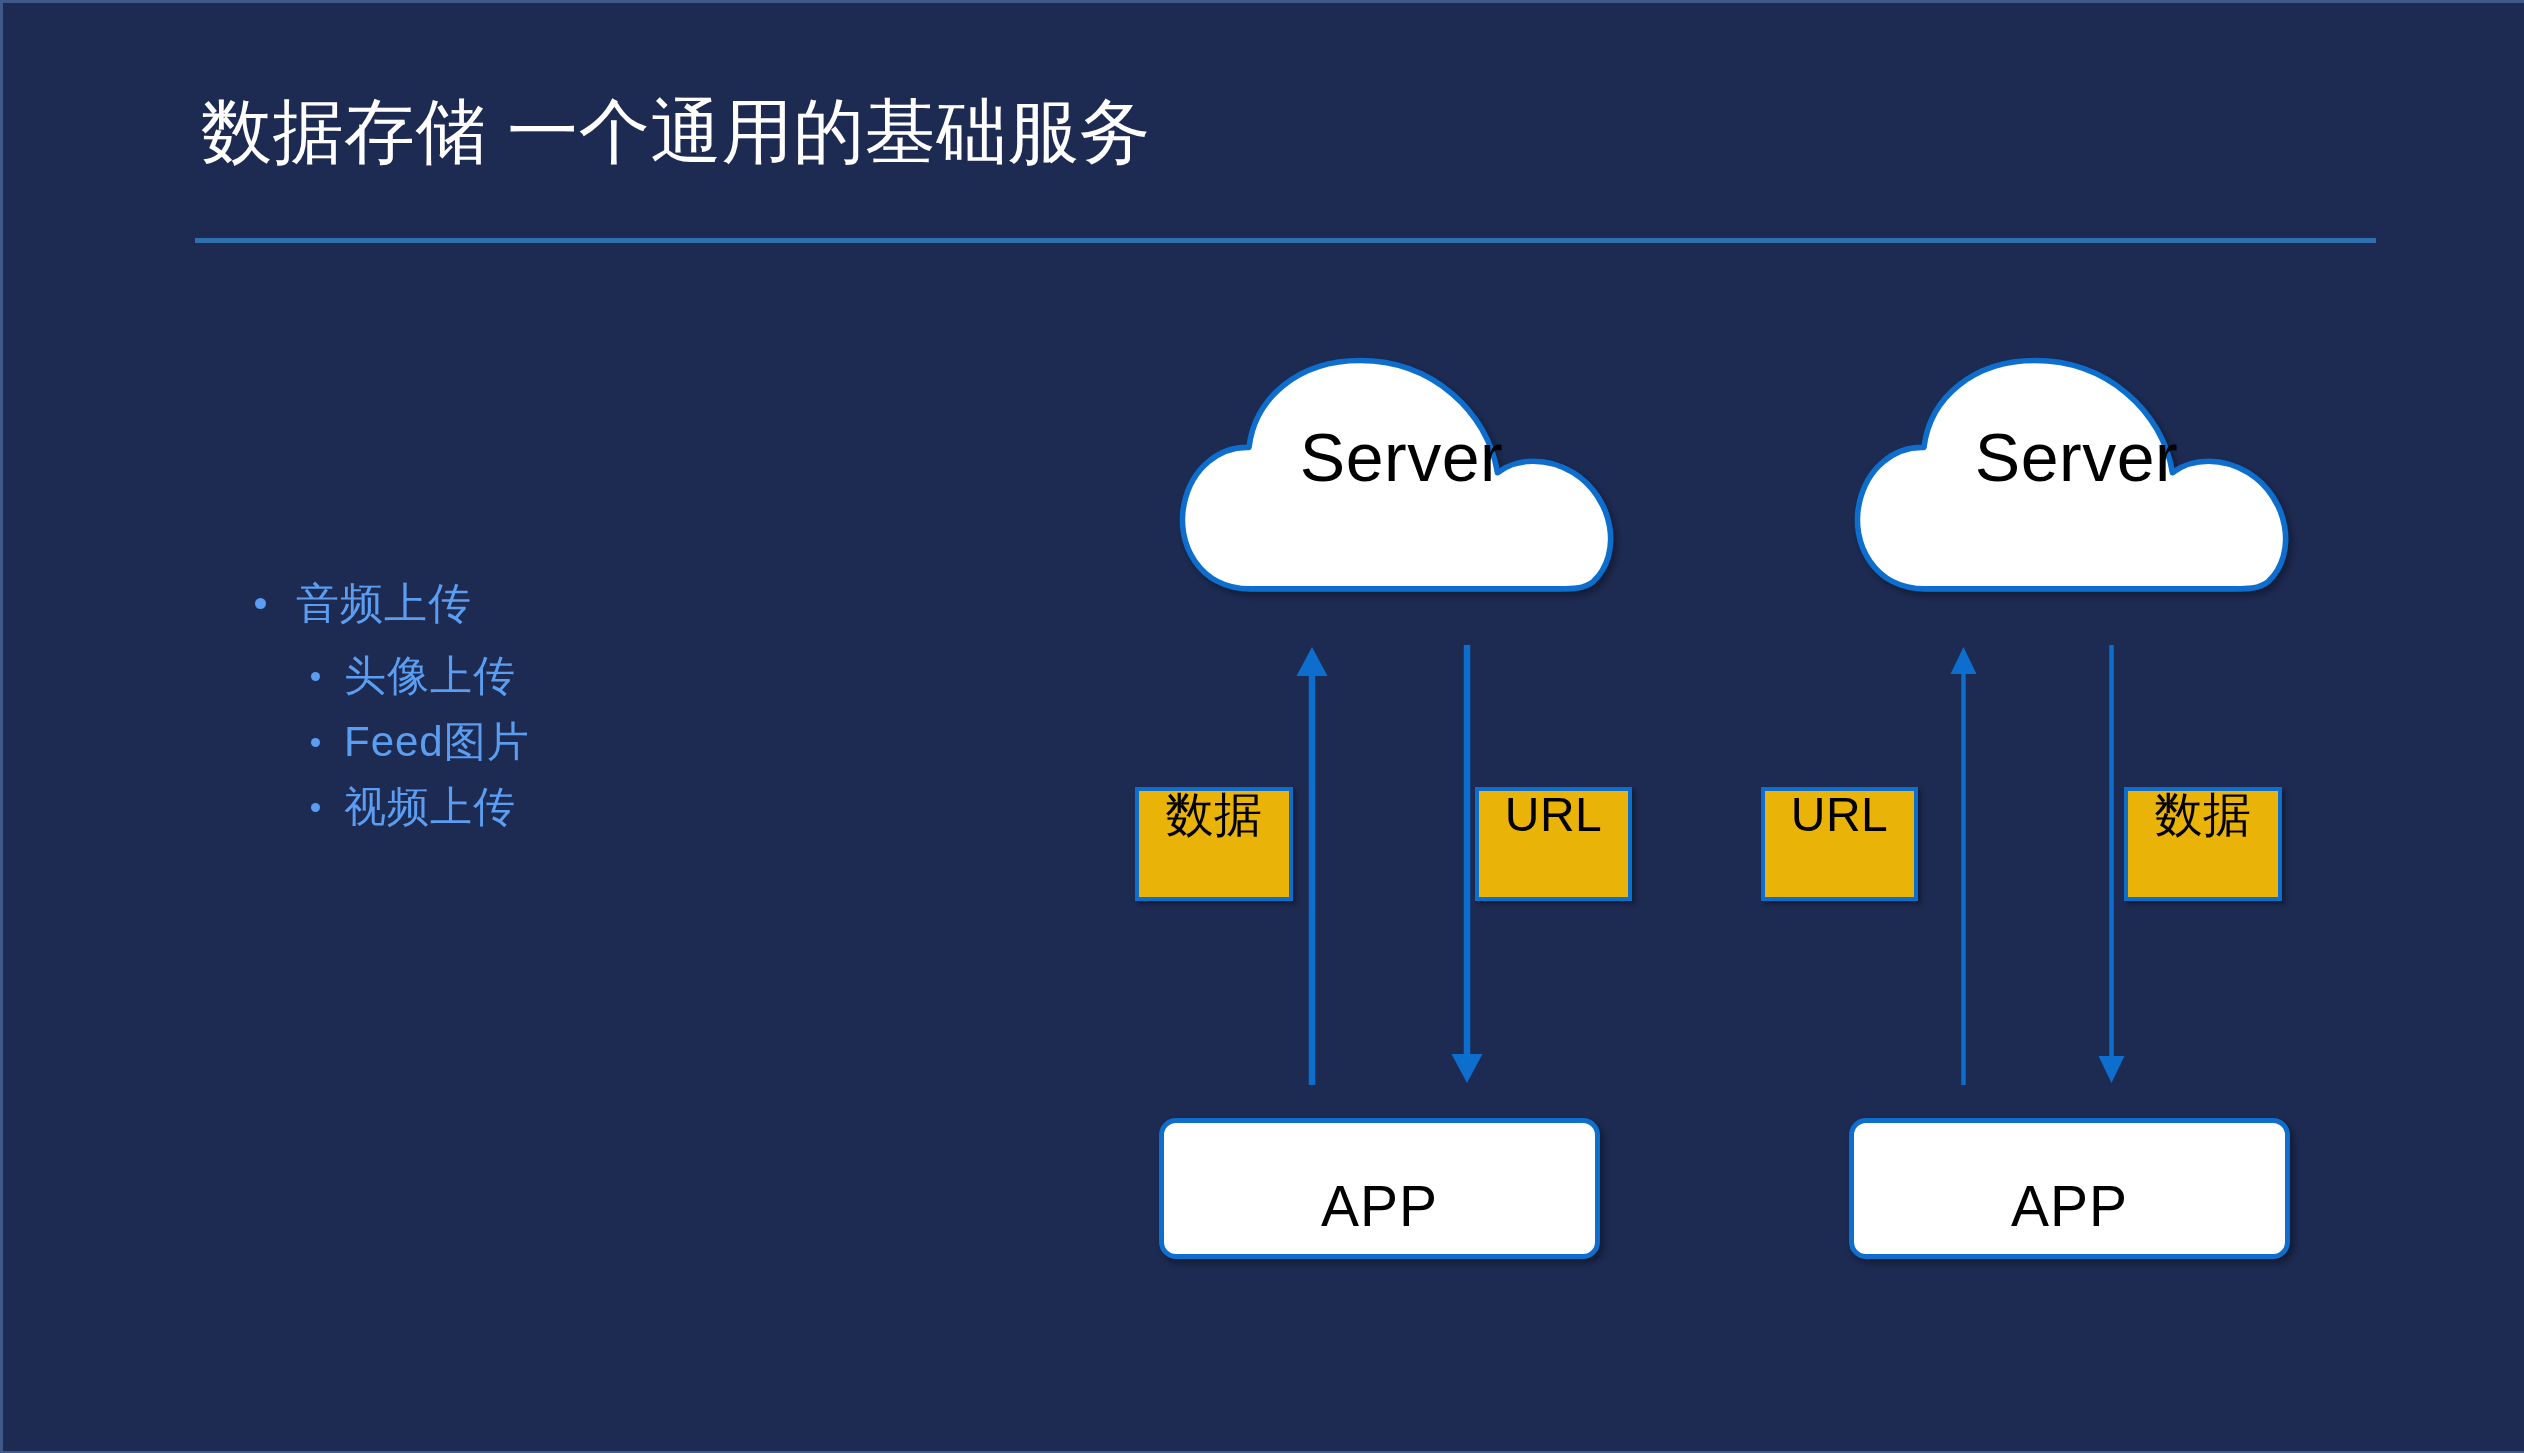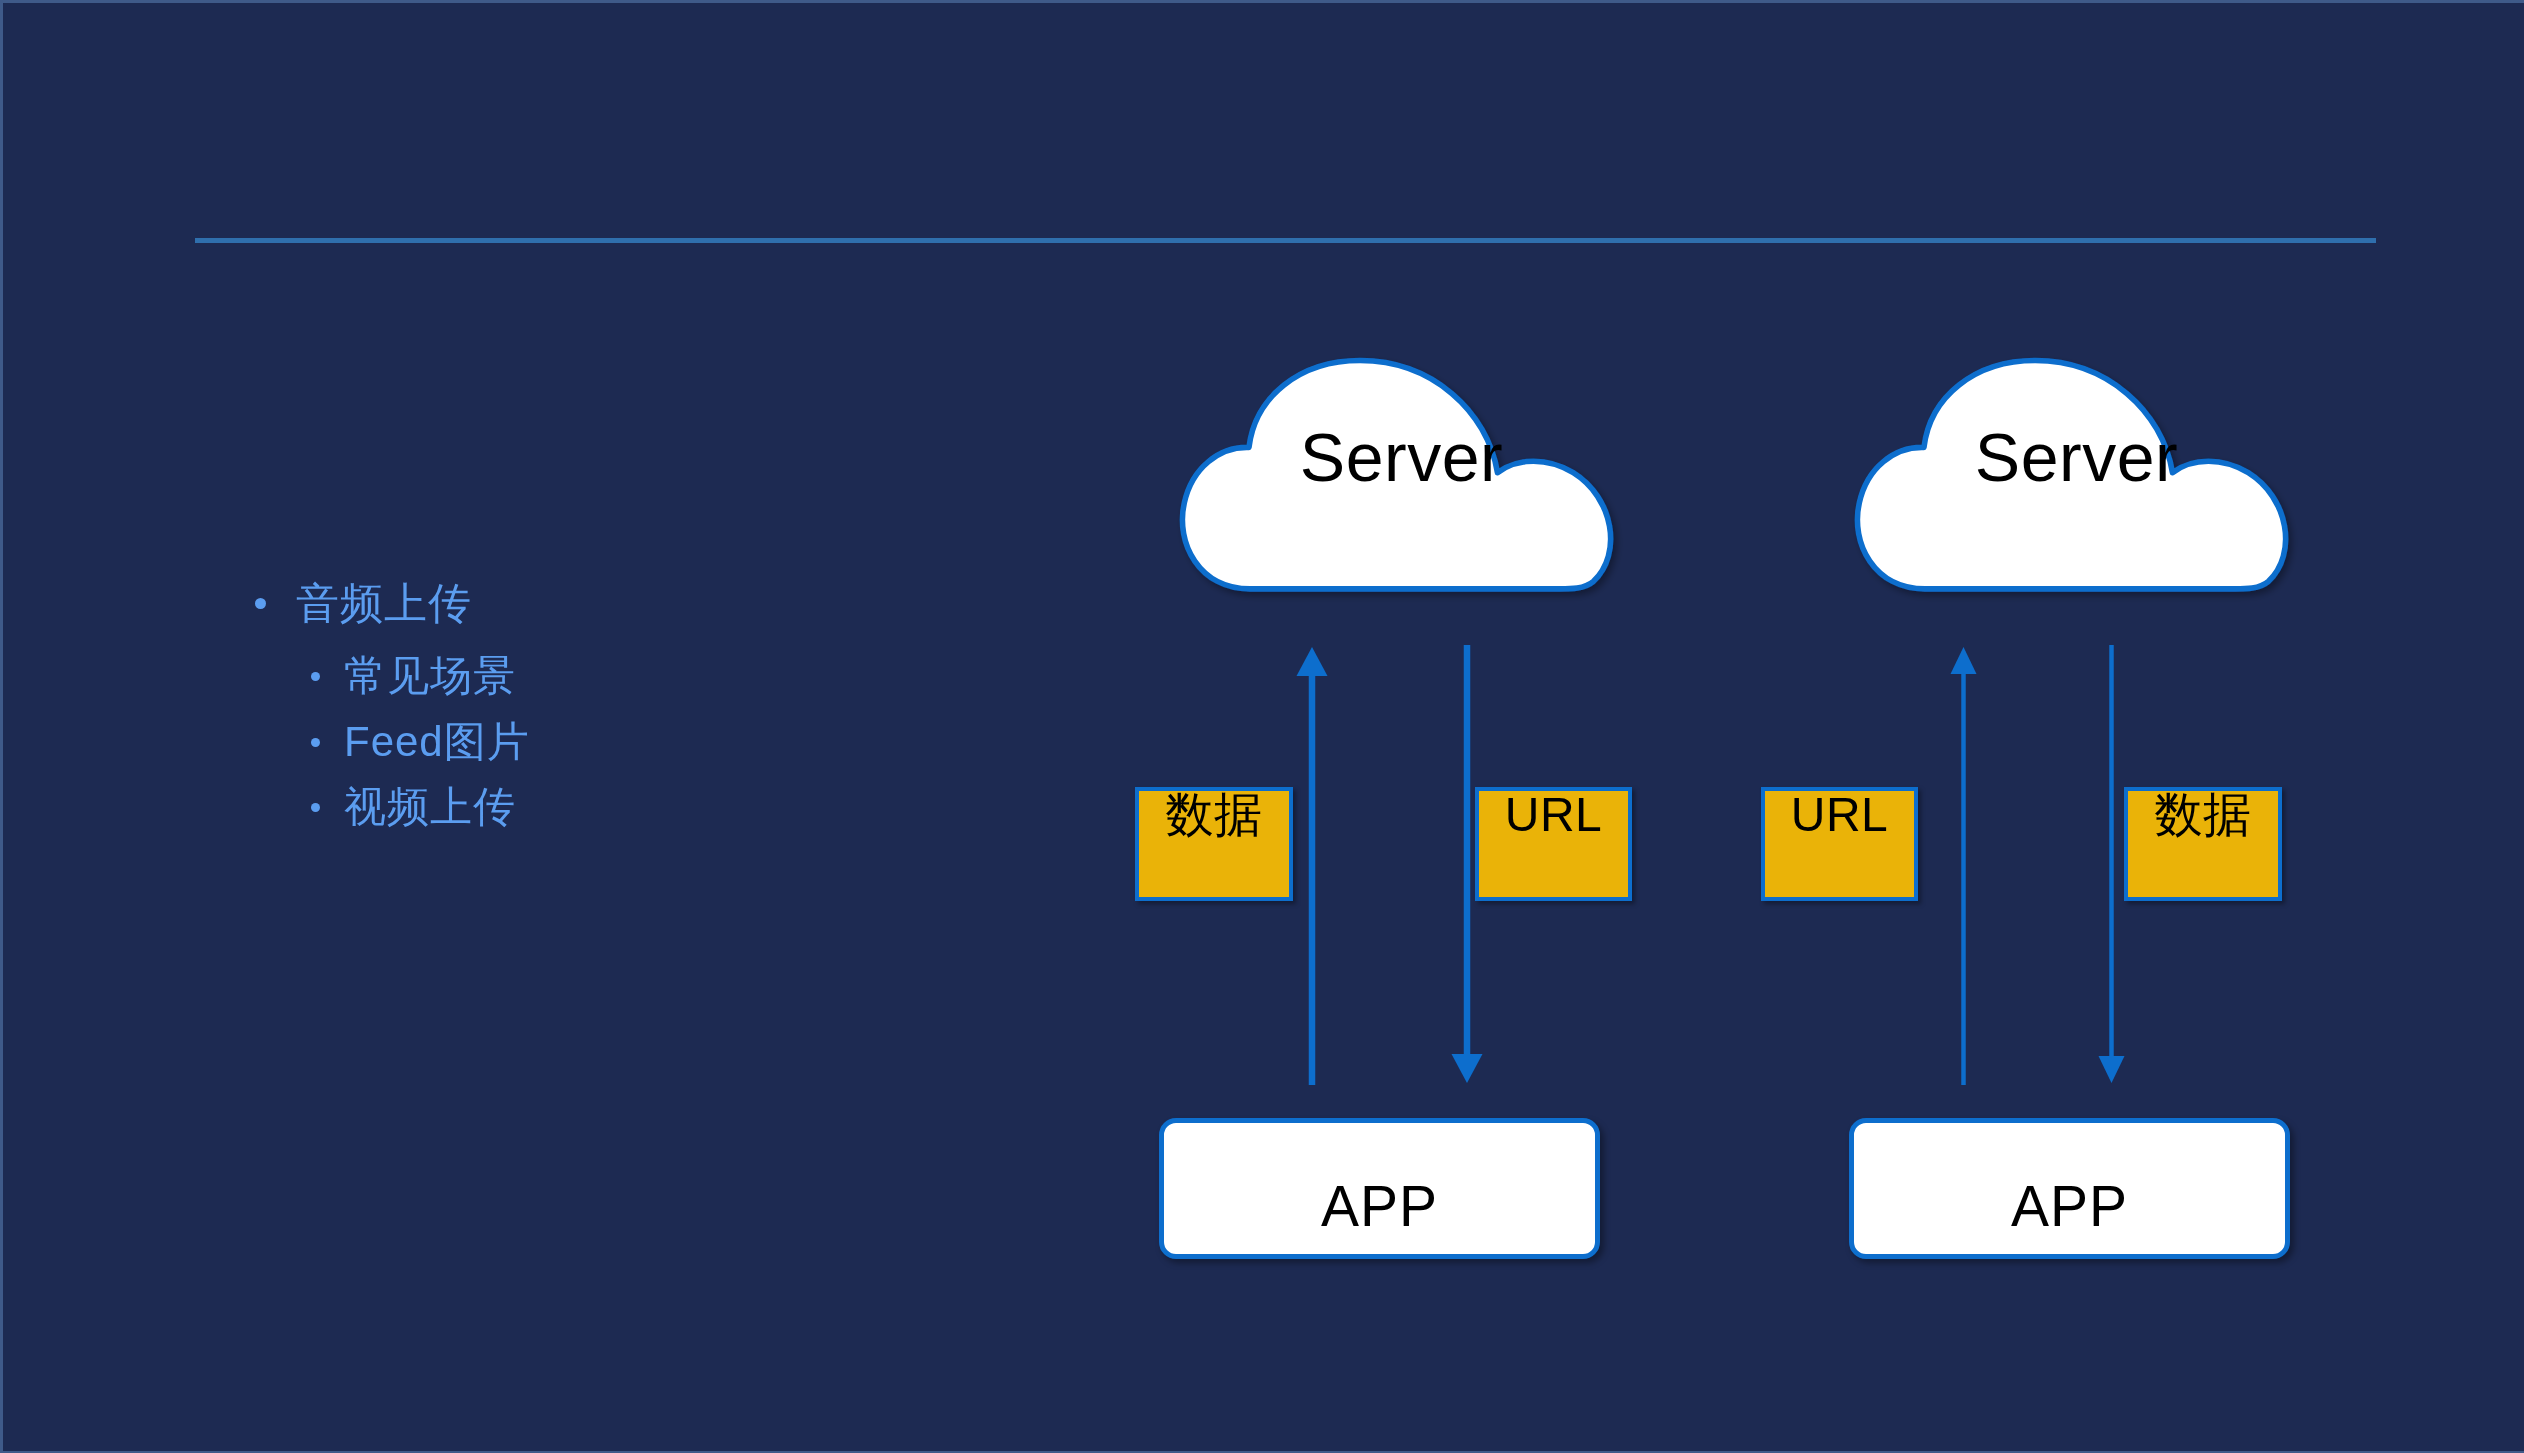--- a/index.html
+++ b/index.html
@@ -176,32 +176,35 @@
     margin-top: 35px;
   }
   #app-left  { left: 25px; top: 1115px; width: 441px; height: 141px; }
   #app-right { left: 48px; top: 1115px; width: 441px; height: 141px; }
 </style>
 </head>
 <body>
 
 <div id="slide">
 
+  <div id="title-block">
+    <div id="page-title">数据存储 一个通用的基础服务</div>
+  </div>
   <div id="title-divider"></div>
 
   <div id="bullet-list">
 
     <div class="bullet-row level1">
       <span class="bullet-dot"></span>
       <span class="bullet-text">音频上传</span>
     </div>
 
     <div class="bullet-row level2">
       <span class="bullet-dot"></span>
-      <span class="bullet-text">常见场景</span>
+      <span class="bullet-text">头像上传</span>
     </div>
 
     <div class="bullet-row level2">
       <span class="bullet-dot"></span>
       <span class="bullet-text">Feed图片</span>
     </div>
 
 
     <div class="bullet-row level2">
       <span class="bullet-dot"></span>

